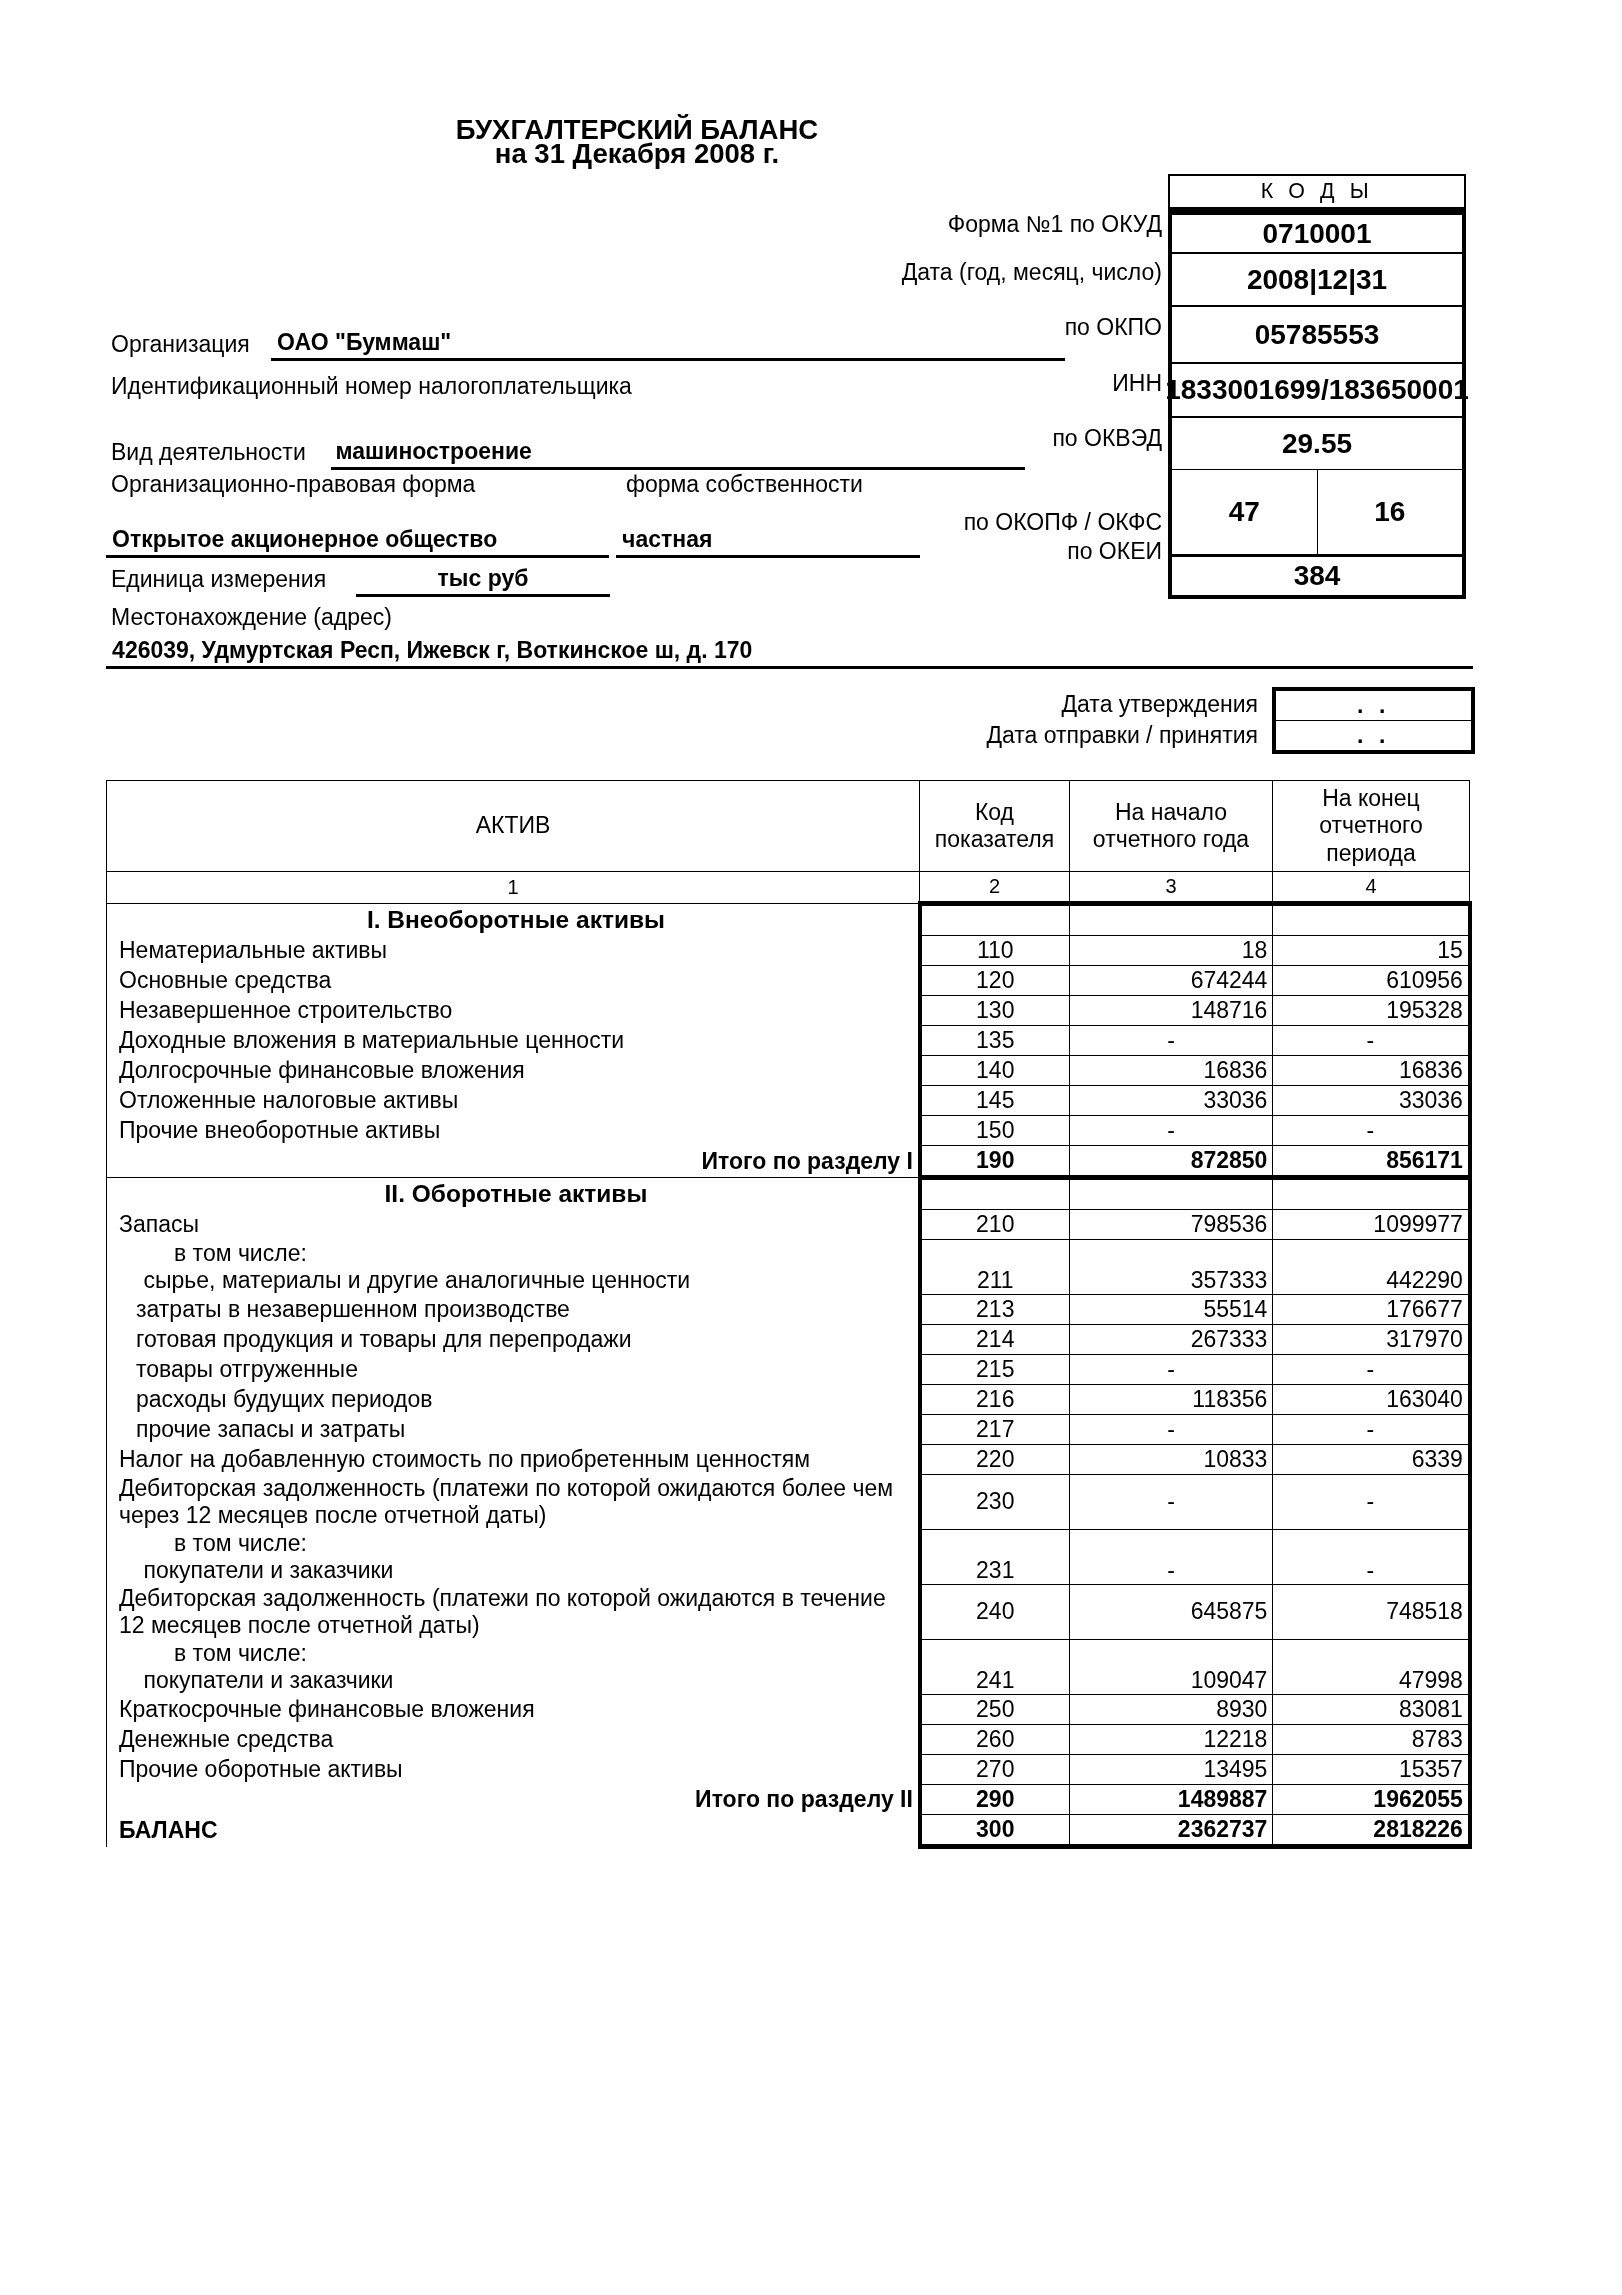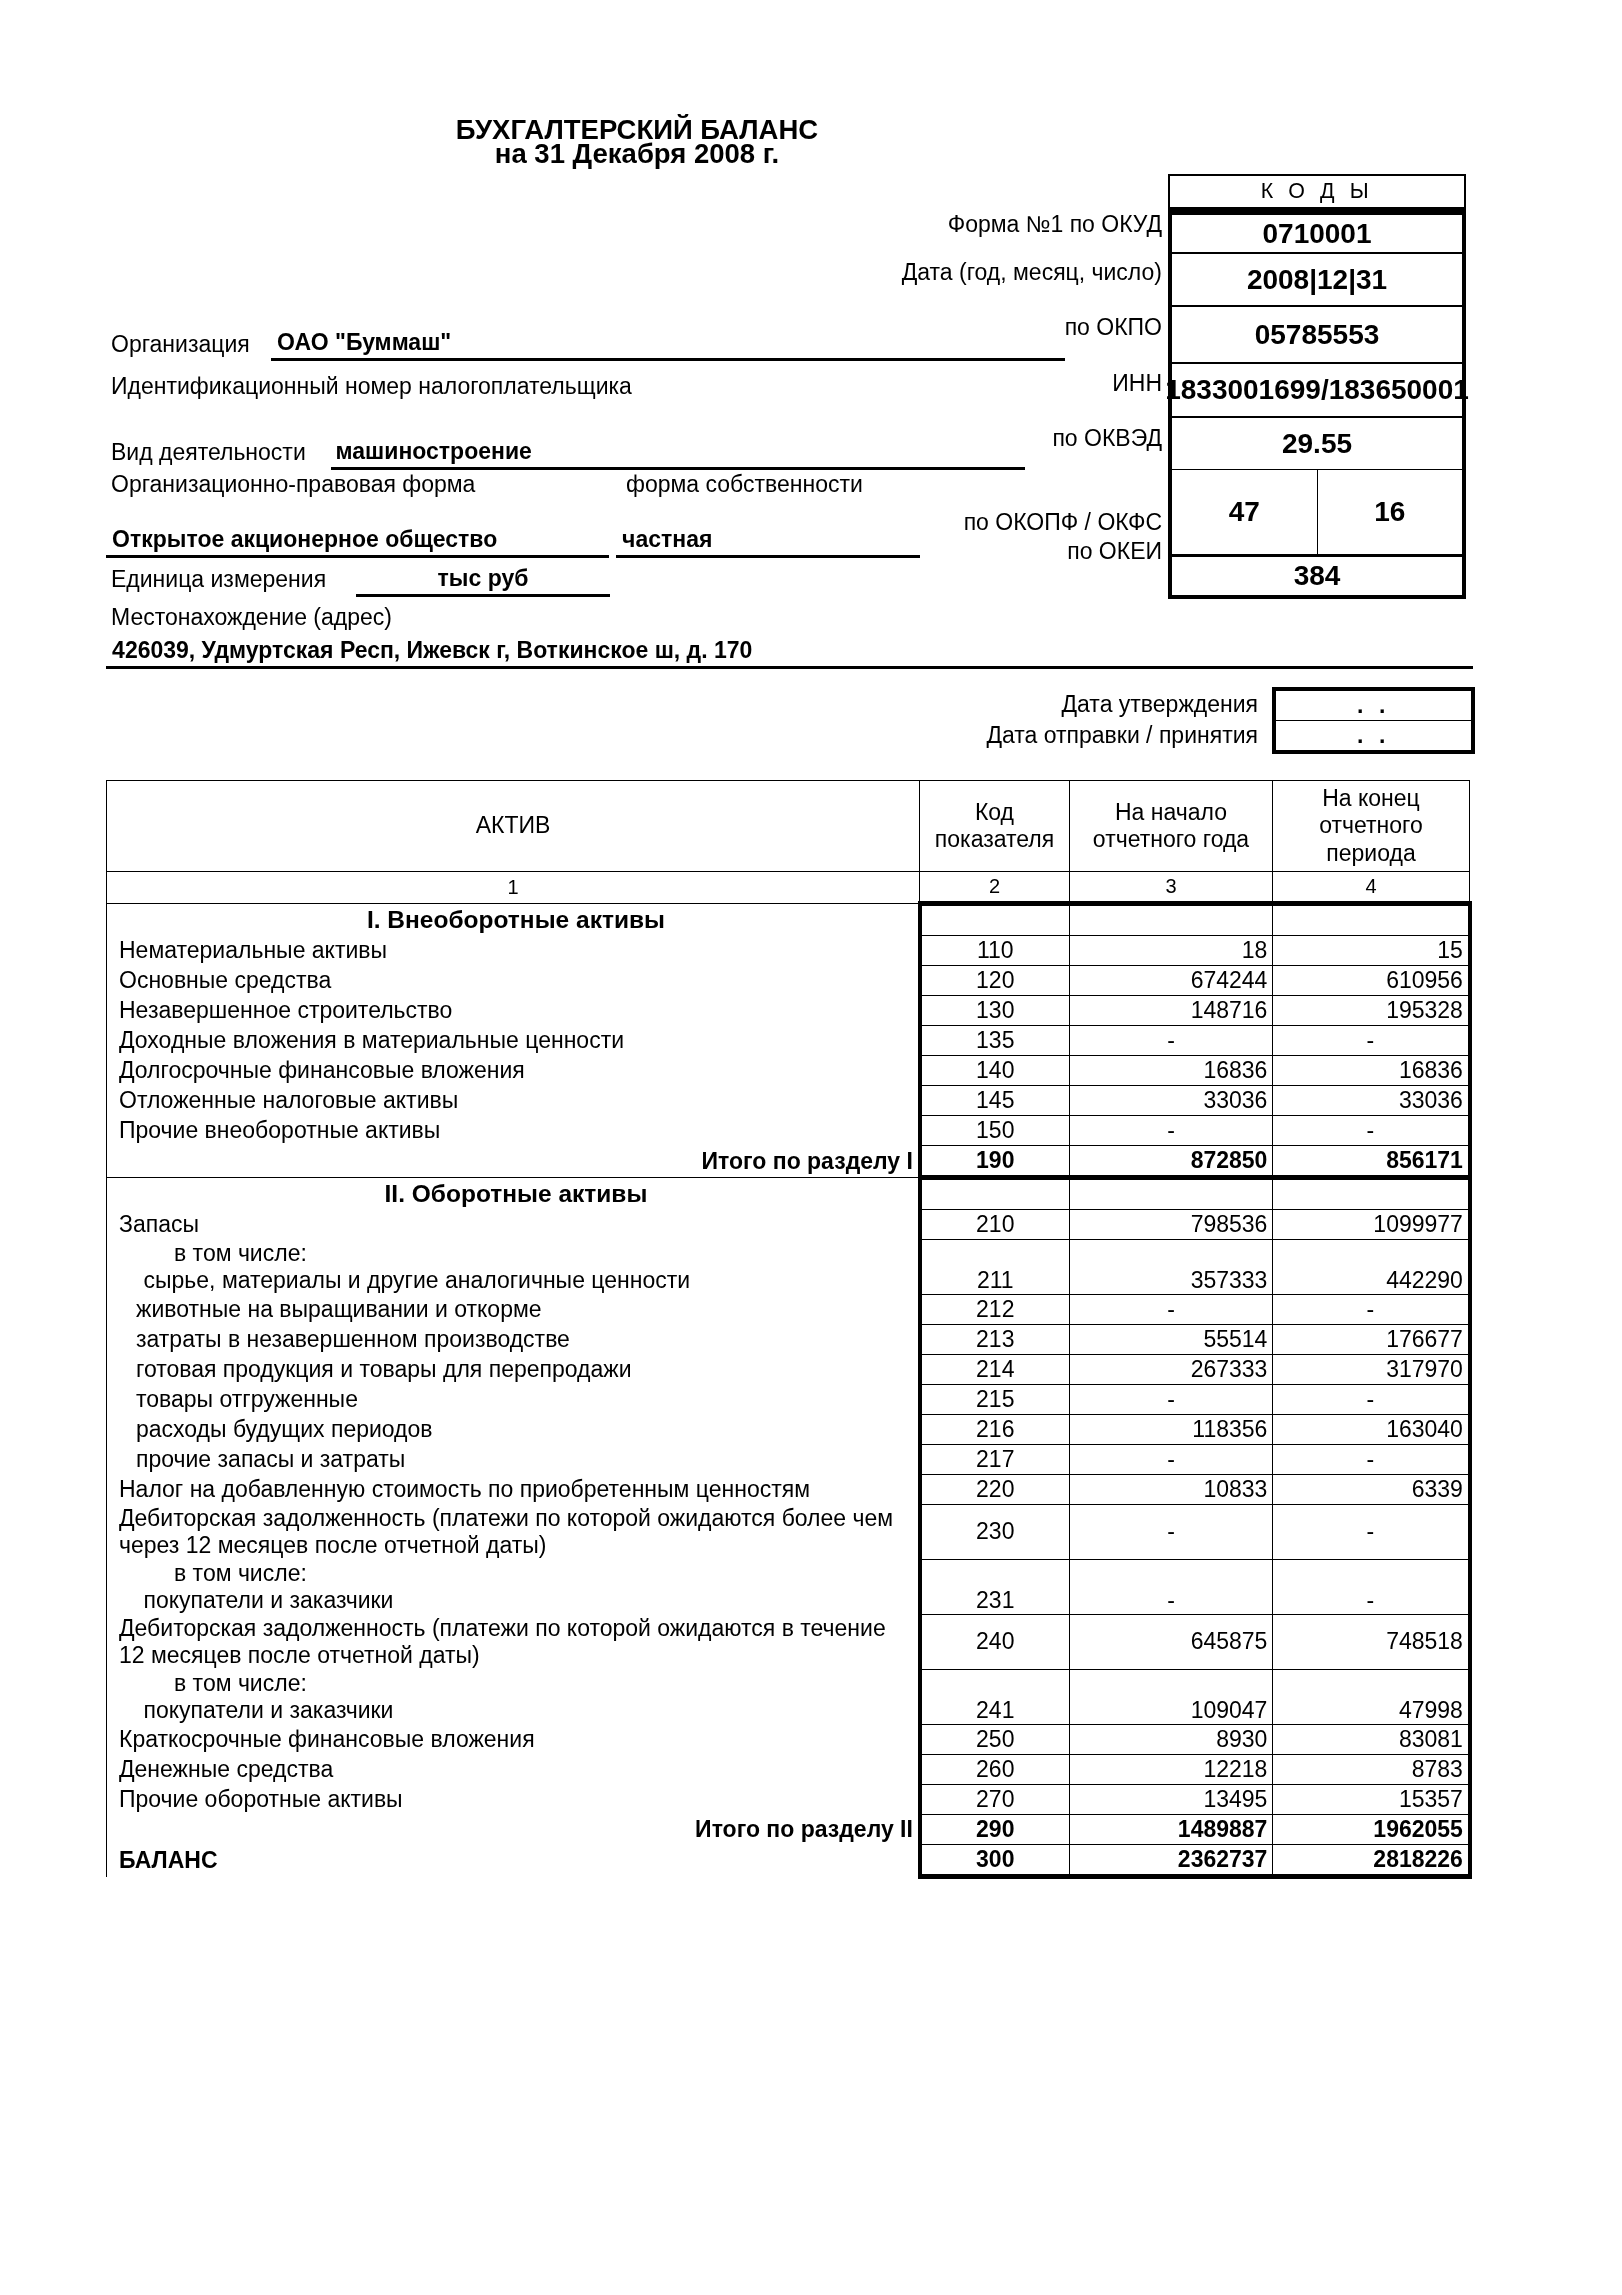--- a/index.html
+++ b/index.html
@@ -212,26 +212,20 @@
     <tr class="stack">
       <td class="desc">
         <span class="stack-note">в том числе:</span>
         <span class="stack-item">сырье, материалы и другие аналогичные ценности</span>
       </td>
       <td class="code fl">211</td>
       <td class="num">357333</td>
       <td class="num fr">442290</td>
     </tr>
     <tr>
-      <td class="desc indent2">животные на выращивании и откорме</td>
-      <td class="code fl">212</td>
-      <td class="dash">-</td>
-      <td class="dash fr">-</td>
-    </tr>
-    <tr>
       <td class="desc indent2">затраты в незавершенном производстве</td>
       <td class="code fl">213</td>
       <td class="num">55514</td>
       <td class="num fr">176677</td>
     </tr>
     <tr>
       <td class="desc indent2">готовая продукция и товары для перепродажи</td>
       <td class="code fl">214</td>
       <td class="num">267333</td>
       <td class="num fr">317970</td>

